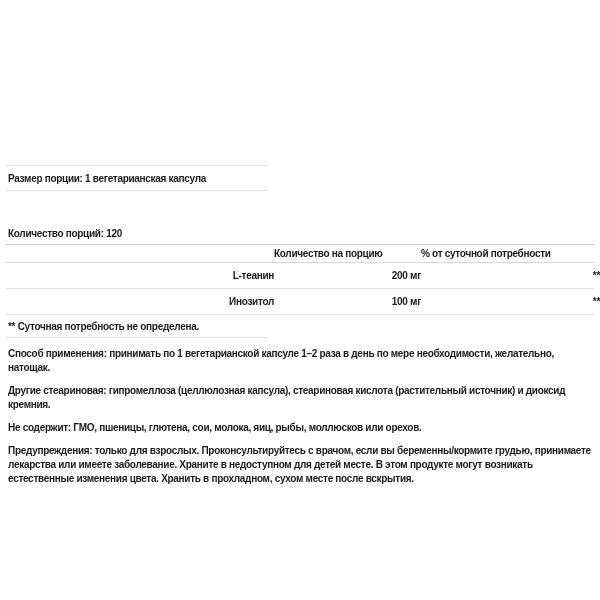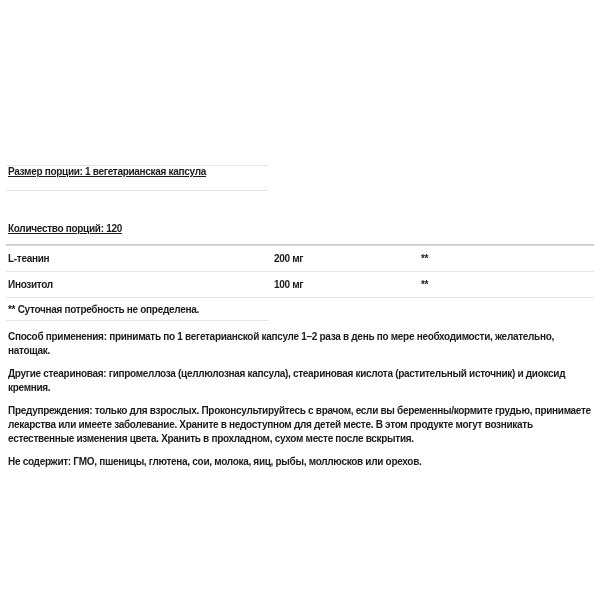--- a/index.html
+++ b/index.html
@@ -25,34 +25,33 @@
     border-top: 1px solid var(--div-light, #e4e4e4);
     margin-left: 6px;
     height: 0;
   }
   .hr.short { width: 262px; }
   .hr.fullw { width: 588px; }
   .hr.dark  { border-top-color: var(--div-dark, #c9c9c9); }
   .hr.mid   { border-top-color: #d8d8d8; }
   .meta-row {
     display: flex;
-    align-items: flex-start;
+    align-items: center;
     padding-left: 8px;
-    text-decoration: underline;
   }
   .meta-row.r1 { height: 24px; }
   .meta-row.r2 { height: 21px; margin-top: 32px; }
   .grid {
     display: grid;
     grid-template-columns: 266px 147px auto;
     align-items: center;
     padding-left: 8px;
   }
   .grid.head { height: 17px; }
-  .grid.row  { height: 25px; }
+  .grid.row  { height: 25px; text-align: right; }
   .footnote {
     padding: 5px 8px 0 8px;
     line-height: 13px;
   }
   .footnote-line { margin-top: 4px; }
   .paras { padding-left: 8px; }
   .para {
     margin: 9px 3px 0 0;
     width: 586px;
     line-height: 14px;
@@ -71,20 +70,25 @@
   </div>
 
   <div class="hr short"></div>
 
   <div class="meta-row r2">
     <span>Количество порций: 120</span>
   </div>
 
   <div class="hr fullw dark"></div>
 
+  <div class="grid head">
+    <div></div>
+    <div>Количество на порцию</div>
+    <div>% от суточной потребности</div>
+  </div>
 
   <div class="hr fullw mid"></div>
 
   <div class="grid row">
     <div>L-теанин</div>
     <div>200 мг</div>
     <div>**</div>
   </div>
 
   <div class="hr fullw"></div>
@@ -99,19 +103,19 @@
 
   <div class="footnote">** Суточная потребность не определена.</div>
 
   <div class="hr short footnote-line"></div>
 
   <div class="paras">
     <p class="para">Способ применения: принимать по 1 вегетарианской капсуле 1–2 раза в день по мере необходимости, желательно,
 натощак.</p>
     <p class="para">Другие стеариновая: гипромеллоза (целлюлозная капсула), стеариновая кислота (растительный источник) и диоксид
 кремния.</p>
+    <p class="para">Не содержит: ГМО, пшеницы, глютена, сои, молока, яиц, рыбы, моллюсков или орехов.</p>
     <p class="para">Предупреждения: только для взрослых. Проконсультируйтесь с врачом, если вы беременны/кормите грудью, принимаете
 лекарства или имеете заболевание. Храните в недоступном для детей месте. В этом продукте могут возникать
 естественные изменения цвета. Хранить в прохладном, сухом месте после вскрытия.</p>
-    <p class="para">Не содержит: ГМО, пшеницы, глютена, сои, молока, яиц, рыбы, моллюсков или орехов.</p>
   </div>
 
 </div>
 
 </body></html>

